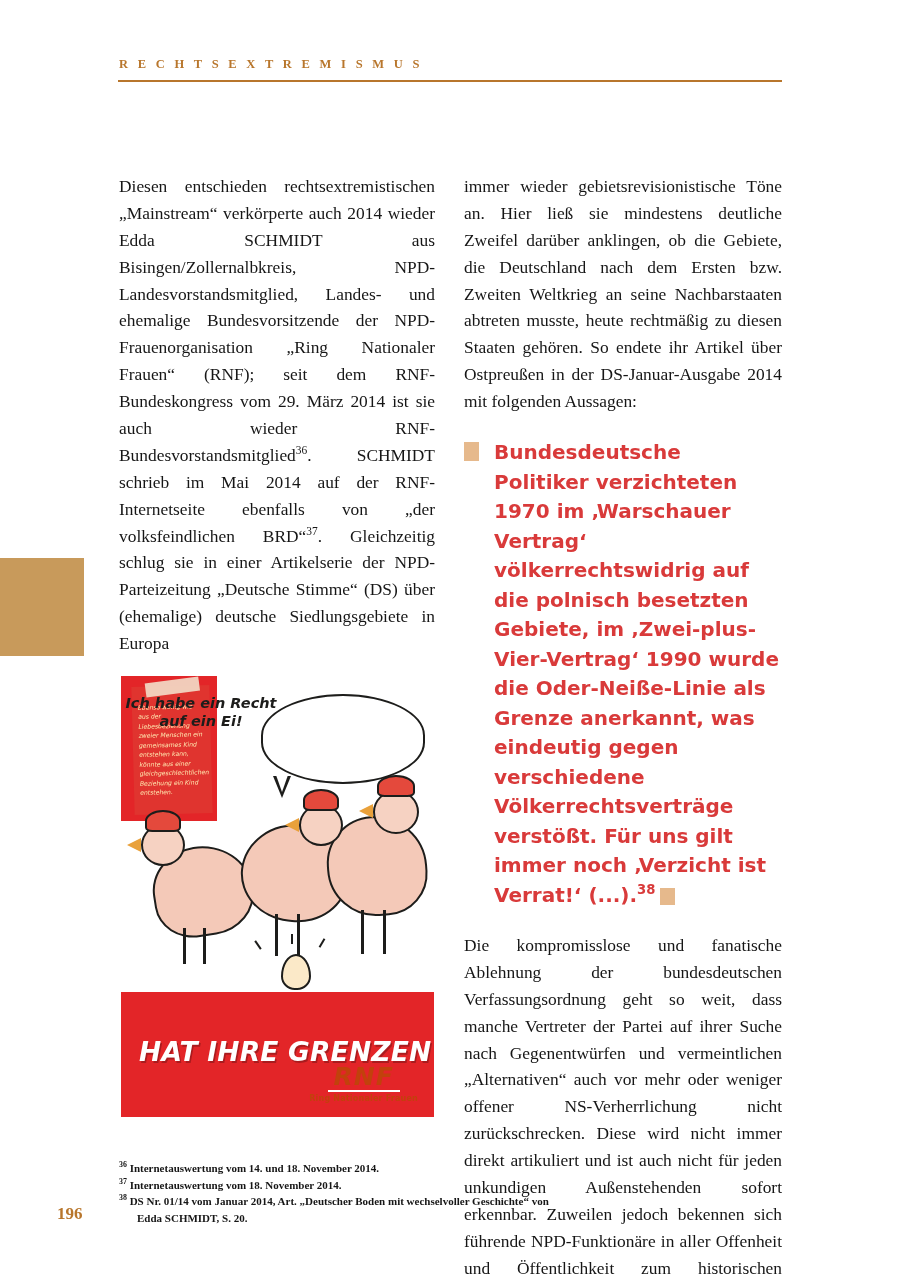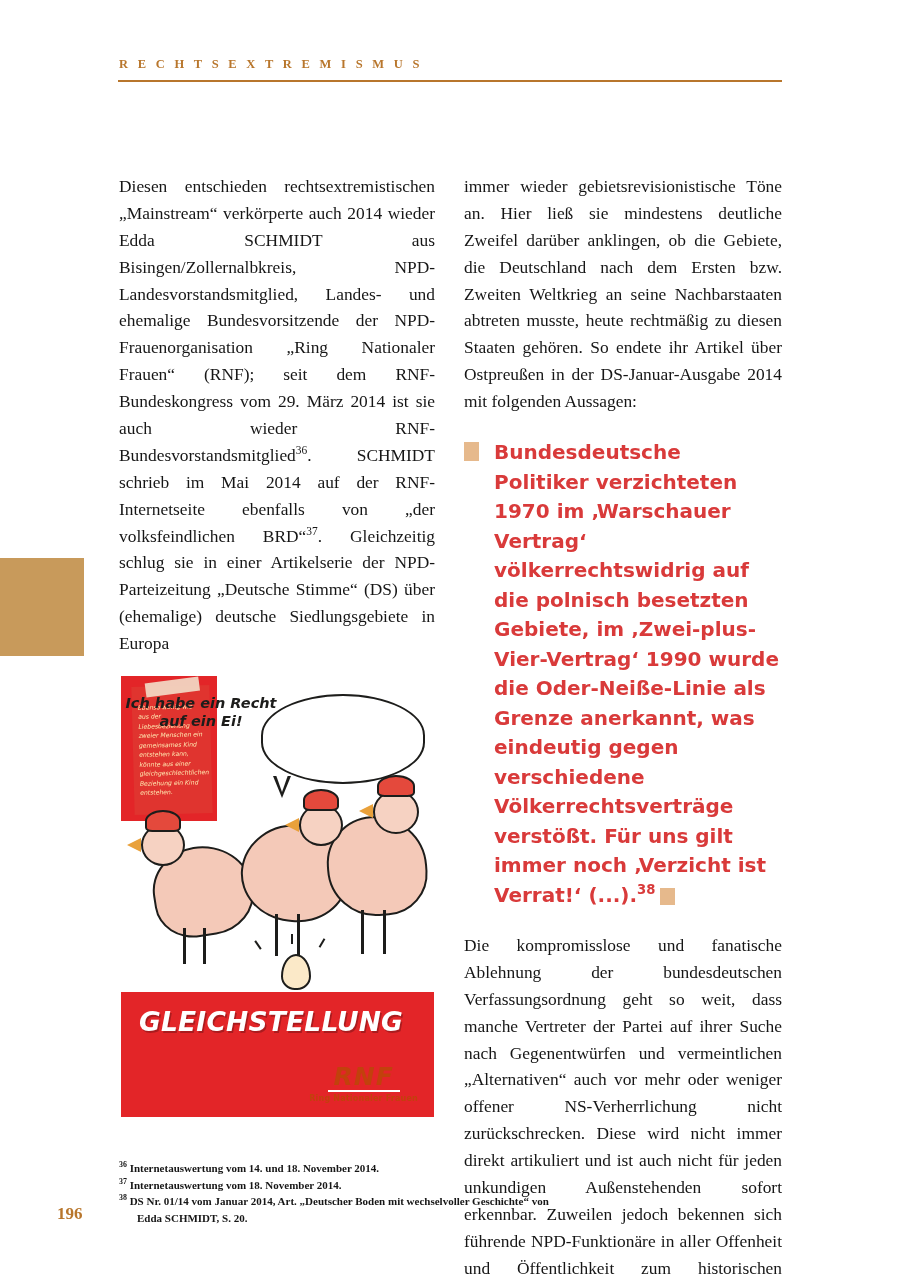--- a/index.html
+++ b/index.html
@@ -445,21 +445,21 @@
     <div class="r-legs r-leg-c"></div>
     <div class="r-legs r-leg-d"></div>
     <div class="r-legs r-leg-e"></div>
     <div class="r-legs r-leg-f"></div>
     <div class="spark sp1"></div>
     <div class="spark sp2"></div>
     <div class="spark sp3"></div>
     <div class="egg"></div>
 
     <div class="poster-red-band"></div>
-    <div class="poster-head-1">GLEICHSTELLUNG</div>
+    <div class="poster-head-2">HAT IHRE GRENZEN</div>
 
     <div class="rnf-logo">
       <div class="rnf-main">RNF</div>
       <div class="rnf-rule"></div>
       <div class="rnf-sub">Ring Nationaler Frauen</div>
     </div>
   </div>
 
   <div class="footnotes">
     <p class="fn"><sup>36</sup> <span>Internetauswertung vom 14. und 18. November 2014.</span></p>

